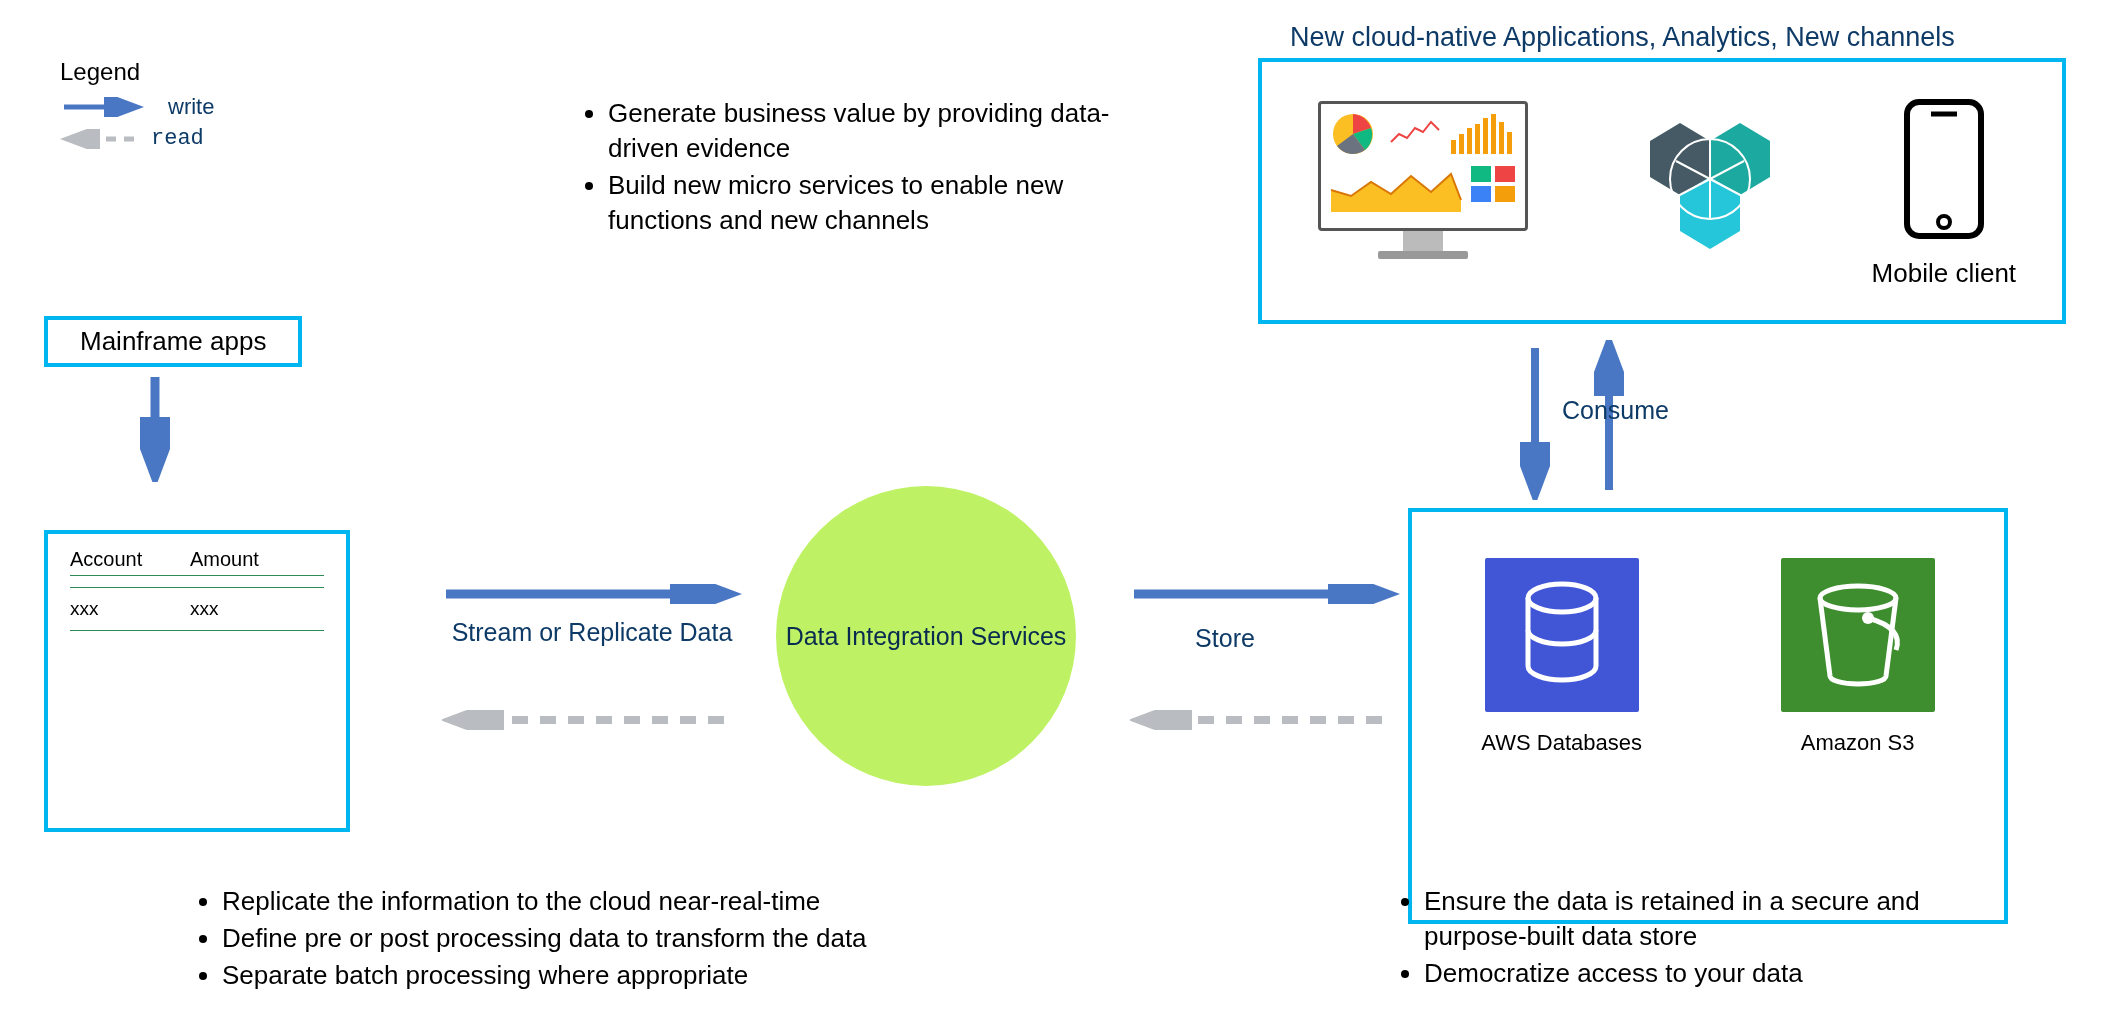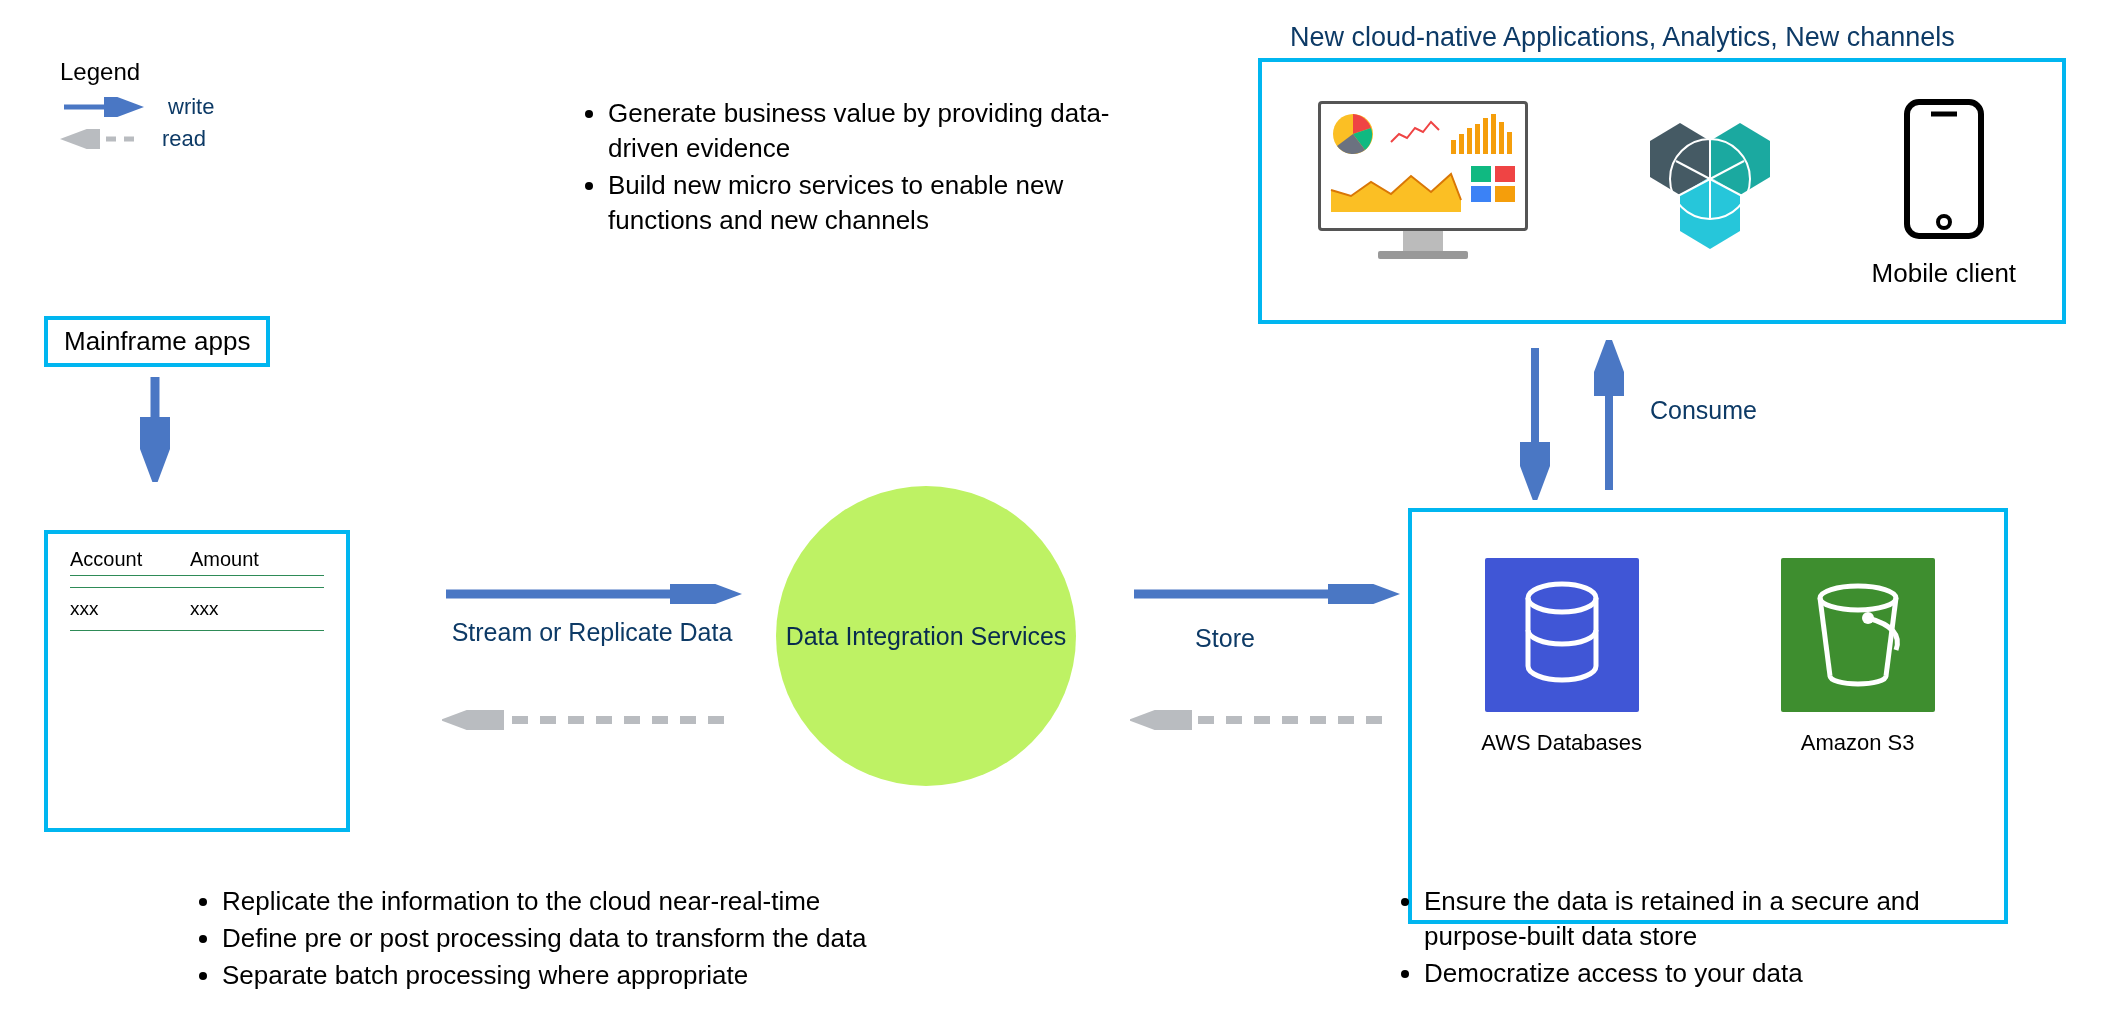--- a/index.html
+++ b/index.html
@@ -11,21 +11,21 @@
     color: #000;
     width: 2110px;
     height: 1012px;
     position: relative;
     overflow: hidden;
   }
   .abs { position: absolute; }
   .legend-title { font-size: 24px; color: #000; }
   .legend-label { font-size: 22px; color: #0d3a66; }
   .box { border: 4px solid #00b6f0; background: #fff; }
-  .mainframe-apps { padding: 6px 16px; font-size: 26px; }
+  .mainframe-apps { padding: 6px 32px; font-size: 26px; }
   .mainframe-txn-title { color: #1b76d0; font-size: 28px; text-align: center; margin-top: 14px; }
   .txn-table { margin: 10px 22px 0 22px; }
   .txn-head { display: flex; border-bottom: 1.5px solid #2e8b57; font-size: 20px; padding: 4px 0; }
   .txn-head span:first-child { width: 120px; }
   .txn-row { display: flex; border-bottom: 1.5px solid #2e8b57; font-size: 19px; padding: 10px 0; }
   .txn-row span:first-child { width: 120px; }
   .bullets { font-size: 26px; line-height: 1.35; }
   .bullets li { margin-bottom: 2px; }
   .flow-label { font-size: 25px; color: #0d3a66; text-align: center; }
   .circle {
@@ -71,21 +71,21 @@
   </div>
   <div style="display:flex; align-items:center; margin-top:6px;">
     <svg width="90" height="20">
       <defs>
           <marker id="ah2" markerWidth="10" markerHeight="10" refX="6" refY="3" orient="auto">
             <path d="M0,0 L0,6 L8,3 z" fill="#b9bcc0"></path>
           </marker>
         </defs>
       <line x1="74" y1="10" x2="10" y2="10" stroke="#b9bcc0" stroke-width="5" stroke-dasharray="10,8" marker-end="url(#ah2)"></line>
     </svg>
-    <span class="legend-label" style="margin-left:12px;">read</span>
+    <span class="legend-label" style="margin-left:1px;font-family:Liberation Mono, monospace;">read</span>
   </div>
 </div>
 
 <div class="abs box mainframe-apps" style="left:44px; top:316px;">
   <span>Mainframe apps</span>
 </div>
 
 <svg class="abs" style="left:140px; top:372px;" width="30" height="110">
   <defs>
       <marker id="ah3" markerWidth="10" markerHeight="10" refX="5" refY="3" orient="auto">
@@ -195,21 +195,21 @@
   <line x1="15" y1="8" x2="15" y2="142" stroke="#4a77c4" stroke-width="8" marker-end="url(#ah8)"></line>
 </svg>
 <svg class="abs" style="left:1594px; top:340px;" width="30" height="160">
   <defs>
       <marker id="ah9" markerWidth="10" markerHeight="10" refX="5" refY="3" orient="auto">
         <path d="M0,0 L0,6 L8,3 z" fill="#4a77c4"></path>
       </marker>
     </defs>
   <line x1="15" y1="150" x2="15" y2="16" stroke="#4a77c4" stroke-width="8" marker-end="url(#ah9)"></line>
 </svg>
-<div class="abs flow-label" style="left:1650px; top:396px;">Consume</div>
+<div class="abs flow-label" style="left:1562px; top:396px;">Consume</div>
 
 <div class="abs cloud-title" style="left:1290px; top:22px;">New cloud-native Applications, Analytics, New channels</div>
 
 <div class="abs box" style="left:1258px; top:58px; width:808px; height:266px; display:flex; align-items:center; justify-content:space-around; padding:10px 20px;">
 
   <div class="monitor">
     <div class="monitor-screen">
       <svg width="204" height="124" viewBox="0 0 204 124">
 
         <circle cx="32" cy="30" r="20" fill="#fbbf24"></circle>

